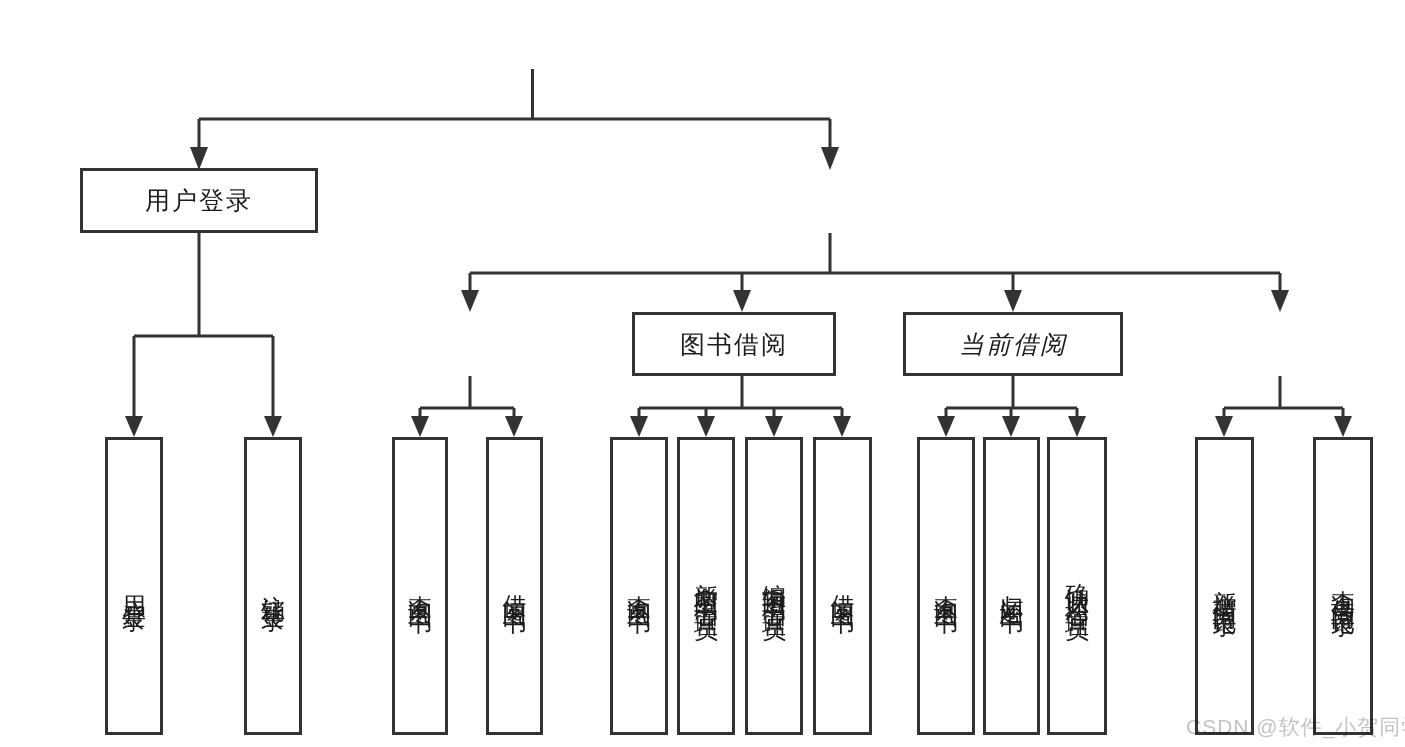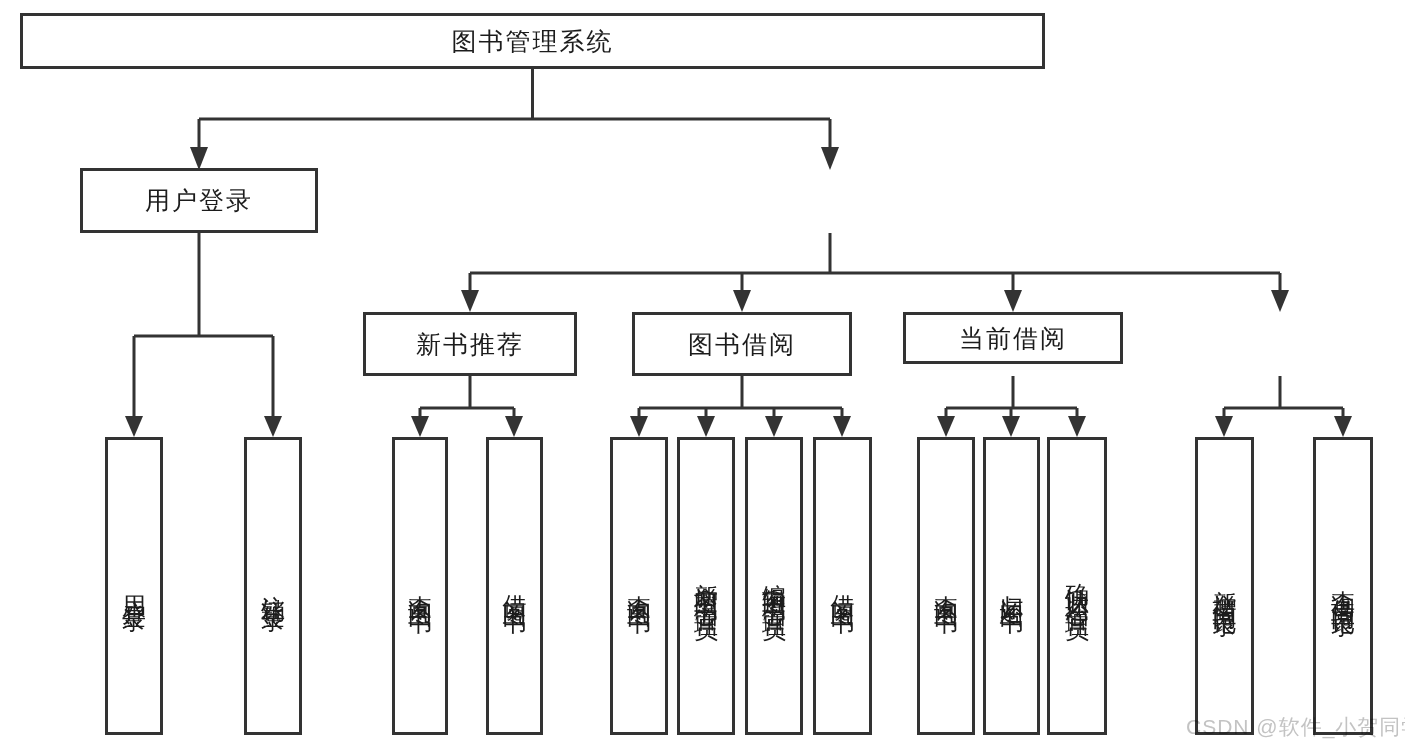--- a/index.html
+++ b/index.html
@@ -55,35 +55,29 @@
       <polygon points="765,416 783,416 774,437"></polygon>
       <polygon points="833,416 851,416 842,437"></polygon>
       <polygon points="937,416 955,416 946,437"></polygon>
       <polygon points="1002,416 1020,416 1011,437"></polygon>
       <polygon points="1068,416 1086,416 1077,437"></polygon>
       <polygon points="1215,416 1233,416 1224,437"></polygon>
       <polygon points="1334,416 1352,416 1343,437"></polygon>
     </g>
   </svg>
 
-  <div class="box hbox" style="left:20px;top:13px;width:1025px;height:56px;">
-    <span>图书管理系统</span>
-  </div>
 
   <div class="box hbox" style="left:80px;top:168px;width:238px;height:65px;">
     <span>用户登录</span>
   </div>
 
-  <div class="box hbox" style="left:363px;top:312px;width:214px;height:64px;">
-    <span>新书推荐</span>
-  </div>
-  <div class="box hbox" style="left:632px;top:312px;width:220px;height:64px;">
+  <div class="box hbox" style="left:632px;top:312px;width:204px;height:64px;">
     <span>图书借阅</span>
   </div>
-  <div class="box hbox" style="left:903px;top:312px;width:220px;height:52px;">
+  <div class="box hbox" style="left:903px;top:312px;width:220px;height:64px;font-style:italic;">
     <span>当前借阅</span>
   </div>
 
   <div class="box leaf" style="left:105px;top:437px;width:58px;height:298px;">
     <span class="vtext">用户登录</span>
   </div>
   <div class="box leaf" style="left:244px;top:437px;width:58px;height:298px;">
     <span class="vtext">注销登录</span>
   </div>
 

